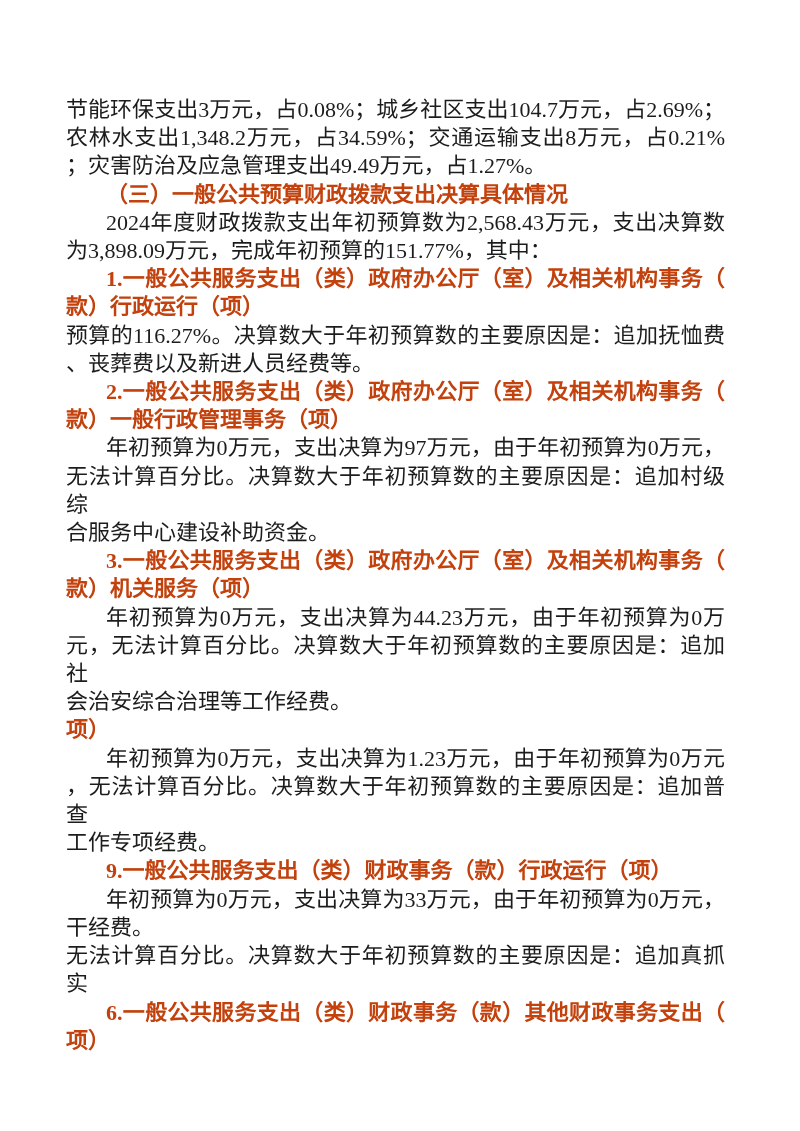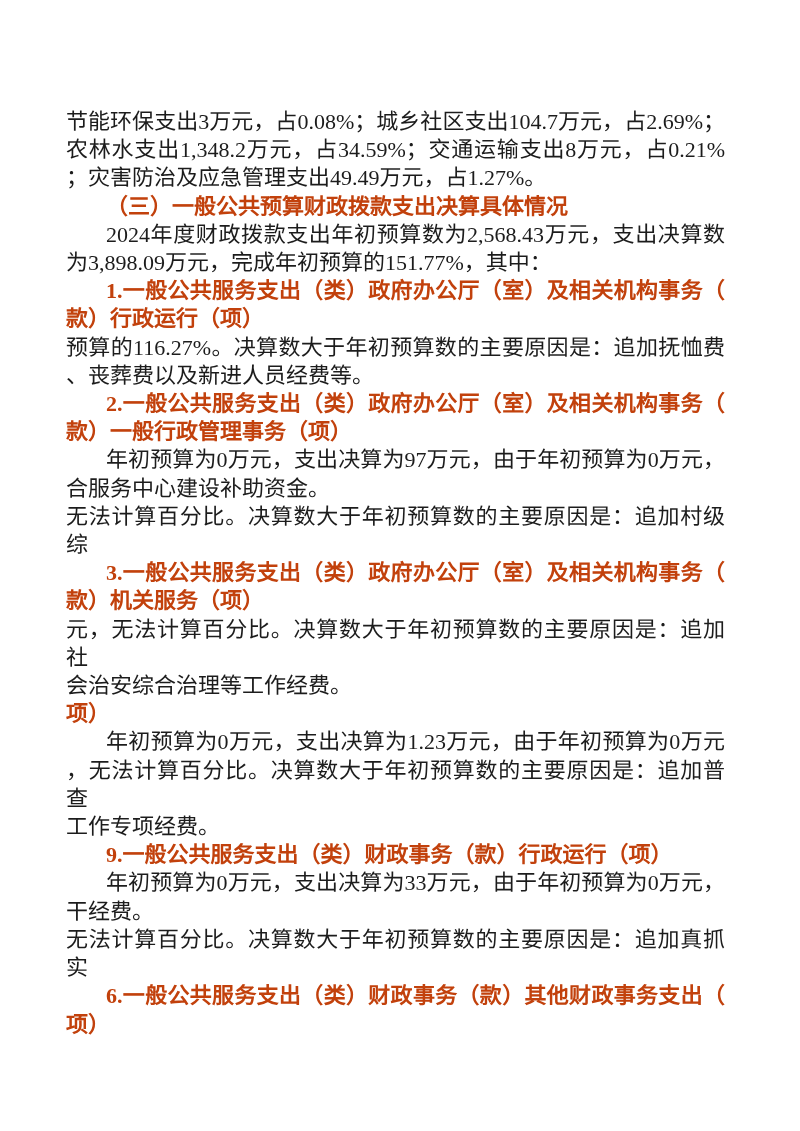--- a/index.html
+++ b/index.html
@@ -17,21 +17,20 @@
   }
   .content {
     position: absolute;
     left: 66px;
     top: 96px;
     width: 659px;
     font-size: 22px;
     line-height: 28.2px;
     color: #1c1c1c;
     letter-spacing: 0px;
-    margin-top: 12px;
   }
   .para { margin: 0; padding: 0; }
   .line {
     min-height: 28.2px;
     text-align: left;
   }
   
   .fill {
     text-align: justify;
     text-align-last: justify;
@@ -74,30 +73,31 @@
       <div class="line">、丧葬费以及新进人员经费等。</div>
     </div>
 
     <div class="para bold">
       <div class="line fill indent">2.一般公共服务支出（类）政府办公厅（室）及相关机构事务（</div>
       <div class="line">款）一般行政管理事务（项）</div>
     </div>
 
     <div class="para">
       <div class="line fill indent">年初预算为0万元，支出决算为97万元，由于年初预算为0万元，</div>
+      <div class="line fill">无法计算百分比。决算数大于年初预算数的主要原因是：追加村级综</div>
       <div class="line">合服务中心建设补助资金。</div>
-      <div class="line fill">无法计算百分比。决算数大于年初预算数的主要原因是：追加村级综</div>
     </div>
 
     <div class="para bold">
       <div class="line fill indent">3.一般公共服务支出（类）政府办公厅（室）及相关机构事务（</div>
       <div class="line">款）机关服务（项）</div>
     </div>
 
     <div class="para">
+      <div class="line fill indent">年初预算为0万元，支出决算为44.23万元，由于年初预算为0万</div>
       <div class="line fill">元，无法计算百分比。决算数大于年初预算数的主要原因是：追加社</div>
       <div class="line">会治安综合治理等工作经费。</div>
     </div>
 
     <div class="para bold">
       <div class="line">项）</div>
     </div>
 
     <div class="para">
       <div class="line fill indent">年初预算为0万元，支出决算为1.23万元，由于年初预算为0万元</div>

